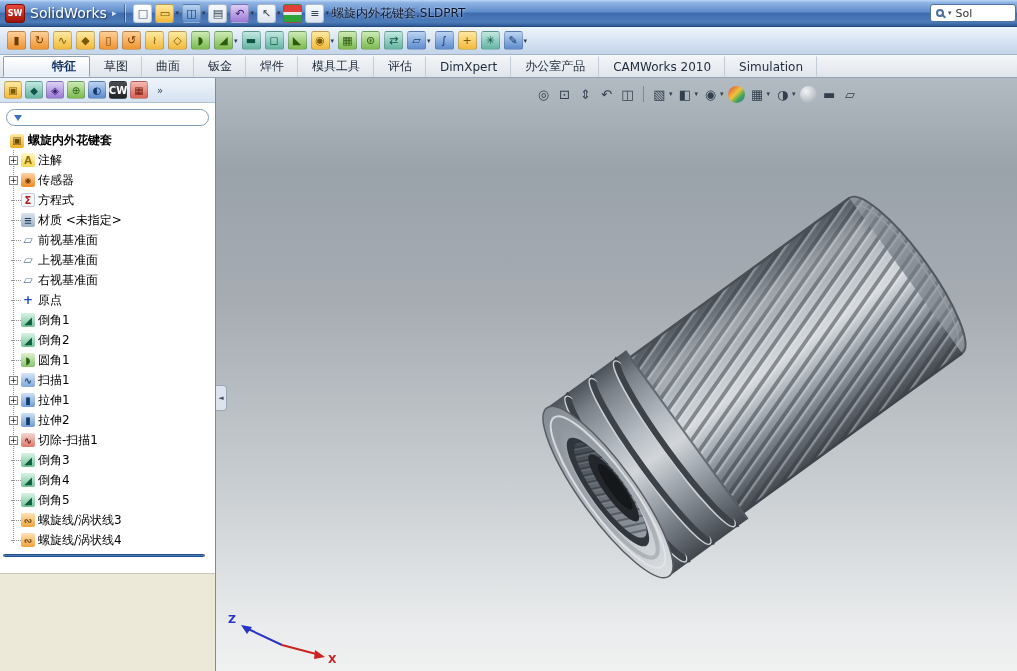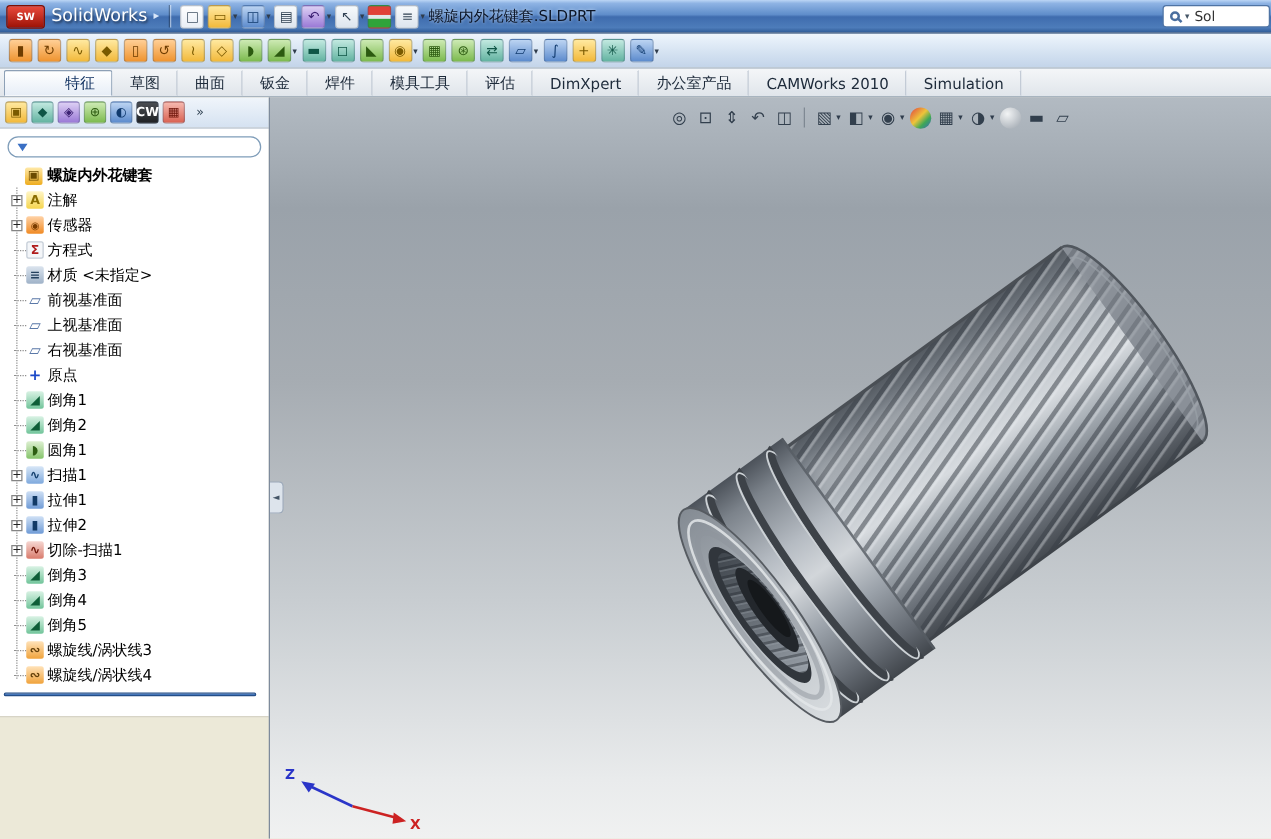--- a/index.html
+++ b/index.html
@@ -12,21 +12,21 @@
   i { font-style:normal; }
   .app { width:1017px; height:671px; display:flex; flex-direction:column; }
 
   
   .titlebar {
     height:27px; flex:none; display:flex; align-items:center; padding:0 5px; gap:2px;
     background:linear-gradient(180deg,#bcd6f5 0%,#8fb4e4 10%,#5f8dca 45%,#3f6cae 52%,#4d7cba 85%,#2e5a96 100%);
     border-bottom:1px solid #26497c;
   }
   .tb-left { display:flex; align-items:center; gap:2px; }
-  .app-icon { width:31px; height:19px; border-radius:3px; flex:none;
+  .app-icon { width:20px; height:19px; border-radius:3px; flex:none;
     background:linear-gradient(#ea4a3d,#9d1306); color:#fff; font-size:8px; font-weight:bold;
     display:flex; align-items:center; justify-content:center; border:1px solid #7d0f05; }
   .logo-text { color:#fff; font-weight:normal; font-size:14px; margin-left:3px; text-shadow:1px 1px 2px rgba(0,0,0,.55); }
   .menu-arrow { color:#d9e7fa; font-size:9px; margin:0 3px; }
   .tb-sep { width:1px; height:18px; background:rgba(255,255,255,.5); box-shadow:-1px 0 0 rgba(0,0,0,.3); margin:0 4px; }
   .iconrow { display:flex; align-items:center; gap:1px; }
   .tb-title { flex:1; text-align:left; font-size:12px; color:#0c1526; text-shadow:0 0 3px rgba(220,235,255,.9); white-space:nowrap; overflow:hidden; }
   .tb-search { display:flex; align-items:center; gap:4px; background:#fff; border:1px solid #4f74a4; border-radius:3px; height:18px; padding:0 5px; min-width:86px; margin-right:-4px; }
   .mag { width:8px; height:8px; border:2px solid #4a6e9e; border-radius:50%; position:relative; flex:none; }
   .mag::after { content:""; position:absolute; width:5px; height:2px; background:#4a6e9e; transform:rotate(45deg); right:-4px; bottom:-2px; }
@@ -55,37 +55,37 @@
   
   .toolbar2 { height:28px; flex:none; display:flex; align-items:center; gap:2px; padding:0 6px;
     background:linear-gradient(#eef5fc,#d3e1f1 60%,#c3d4e9); border-bottom:1px solid #a3b3c8; }
 
   
   .tabbar { height:23px; flex:none; display:flex; align-items:flex-end; padding-left:3px;
     background:linear-gradient(#f4f6f8,#e0e5eb); border-bottom:1px solid #93a2b5; }
   .tab { height:21px; padding:0 13px; display:flex; align-items:center; font-size:12px; color:#1d2a3a;
     border:1px solid transparent; border-right:1px solid #c3cbd6; white-space:nowrap; }
   .tab.active { background:linear-gradient(#ffffff,#e7eef7); border:1px solid #8da0b6; border-bottom-color:#f4f7fa;
-    border-radius:2px 2px 0 0; color:#0d2e5e; font-weight:normal;padding-left:48px; }
+    border-radius:2px 2px 0 0; color:#0d2e5e; font-weight:bold;padding-left:48px; }
 
   
   .main { flex:1; display:flex; min-height:0; }
   .panel { width:215px; flex:none; display:flex; flex-direction:column; background:#ece9d8; min-height:0; }
   .panel-tabs { height:25px; flex:none; display:flex; align-items:center; gap:1px; padding:0 3px;
     background:linear-gradient(#f0f5fb,#d5e2f1); border-bottom:1px solid #b3c0d2; }
   .panel-tabs .tile { width:18px; height:18px; font-size:10px; }
   .tree-wrap { background:#fff; padding:4px 0 16px 0; border-bottom:1px solid #cac6b4; }
   .filterbox { margin:2px 6px 5px 6px; height:17px; border:1px solid #7f9db9; border-radius:9px; background:#fff;
     display:flex; align-items:center; gap:5px; padding:0 7px; }
   .funnel { width:0; height:0; border-left:4px solid transparent; border-right:4px solid transparent; border-top:6px solid #3a6fc4; flex:none; }
   .filter-input { border:none; outline:none; flex:1; min-width:0; font-size:11px; height:13px; padding:0; font-family:inherit; }
 
   .tree { position:relative; font-size:12px; color:#000; }
   .tree::before { content:""; position:absolute; left:13px; top:19px; bottom:14px; border-left:1px dotted #8f8f8f; }
-  .tree-root { display:flex; align-items:center; gap:4px; height:19px; padding-left:20px; font-weight:bold; }
+  .tree-root { display:flex; align-items:center; gap:4px; height:19px; padding-left:10px; font-weight:bold; }
   .tree-item { display:flex; align-items:center; gap:3px; height:20px; padding-left:9px; position:relative; }
   .exp { width:9px; height:9px; flex:none; position:relative; z-index:1; }
   .exp.plus { border:1px solid #848484; background:#fff; display:flex; align-items:center; justify-content:center; }
   .exp.plus::before { content:"+"; font-size:9px; line-height:7px; color:#222; }
   .exp:not(.plus)::before { content:""; position:absolute; left:2px; right:-3px; top:4px; border-top:1px dotted #8f8f8f; }
   .ic { width:14px; height:14px; flex:none; border-radius:2px; display:flex; align-items:center; justify-content:center;
     font-size:10px; font-weight:bold; z-index:1; }
   .ic::after { display:block; }
   .ic-part    { background:linear-gradient(#ffe9a8,#eead1f); color:#6b4a00; } .ic-part::after{content:"▣";}
   .ic-sensor  { background:linear-gradient(#ffd2a6,#f08a24); color:#7a3c00; font-size:8px; } .ic-sensor::after{content:"◉";}

